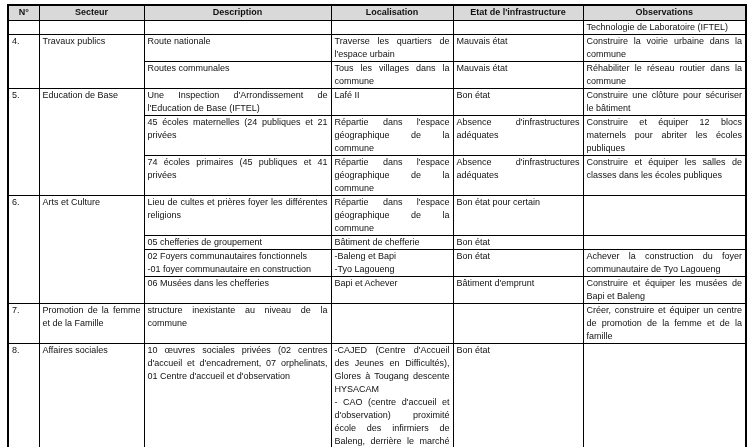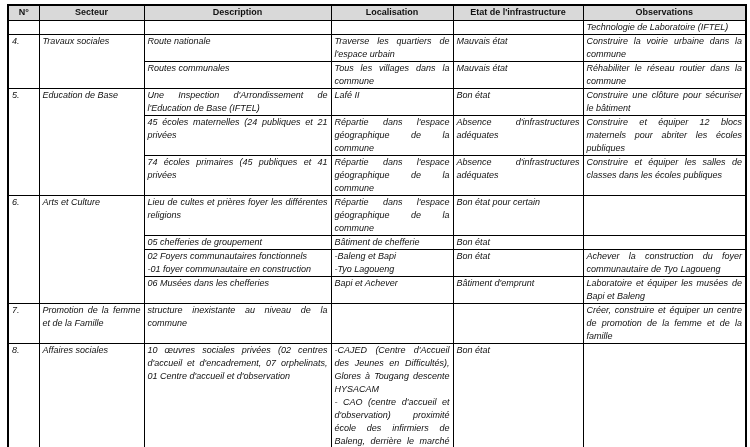--- a/index.html
+++ b/index.html
@@ -39,21 +39,20 @@
   .doc-table th{
     background:var(--header-bg);
     font-weight:bold;
     text-align:center;
     height:14px;
     padding:0 2px;
   }
   .doc-table td{
     text-align:justify;
     white-space:pre-line;
-    font-style:italic;
   }
   .doc-table td.num{
     text-align:left;
     white-space:nowrap;
   }
 </style>
 </head>
 <body>
 
 <div class="page">
@@ -81,21 +80,21 @@
         <td class="num"></td>
         <td></td>
         <td></td>
         <td></td>
         <td></td>
         <td>Technologie de Laboratoire (IFTEL)</td>
       </tr>
 
       <tr style="height:26px">
         <td class="num" rowspan="2">4.</td>
-        <td rowspan="2">Travaux sociales</td>
+        <td rowspan="2">Travaux publics</td>
         <td>Route nationale</td>
         <td>Traverse les quartiers de l'espace urbain</td>
         <td>Mauvais état</td>
         <td>Construire la voirie urbaine dans la commune</td>
       </tr>
       <tr style="height:26px">
         <td>Routes communales</td>
         <td>Tous les villages dans la commune</td>
         <td>Mauvais état</td>
         <td>Réhabiliter le réseau routier dans la commune</td>
@@ -141,21 +140,21 @@
 -01 foyer communautaire en construction</td>
         <td>-Baleng et Bapi
 -Tyo Lagoueng</td>
         <td>Bon état</td>
         <td>Achever la construction du foyer communautaire de Tyo Lagoueng</td>
       </tr>
       <tr style="height:26px">
         <td>06 Musées dans les chefferies</td>
         <td>Bapi et Achever</td>
         <td>Bâtiment d'emprunt</td>
-        <td>Laboratoire et équiper les musées de Bapi et Baleng</td>
+        <td>Construire et équiper les musées de Bapi et Baleng</td>
       </tr>
 
       <tr style="height:38px">
         <td class="num">7.</td>
         <td>Promotion de la femme et de la Famille</td>
         <td>structure inexistante au niveau de la commune</td>
         <td></td>
         <td></td>
         <td>Créer, construire et équiper un centre de promotion de la femme et de la famille</td>
       </tr>

